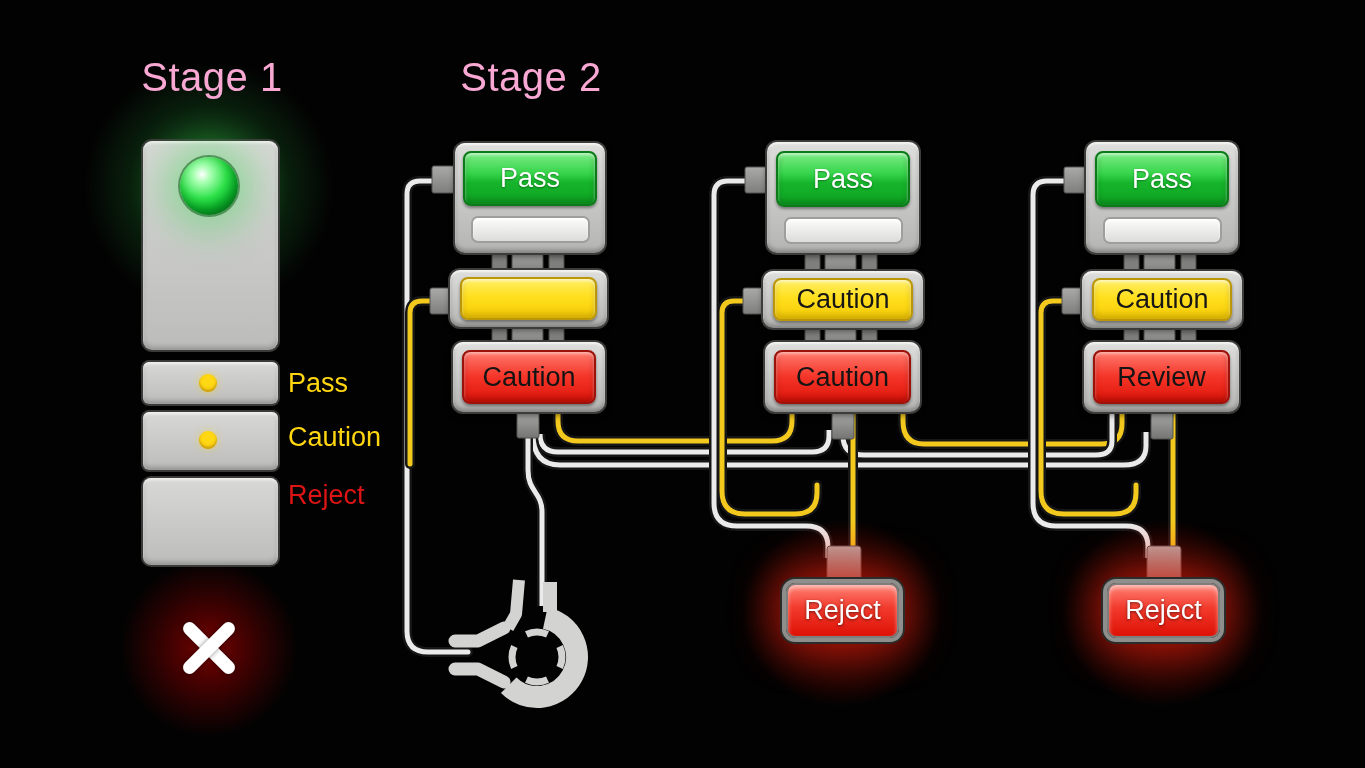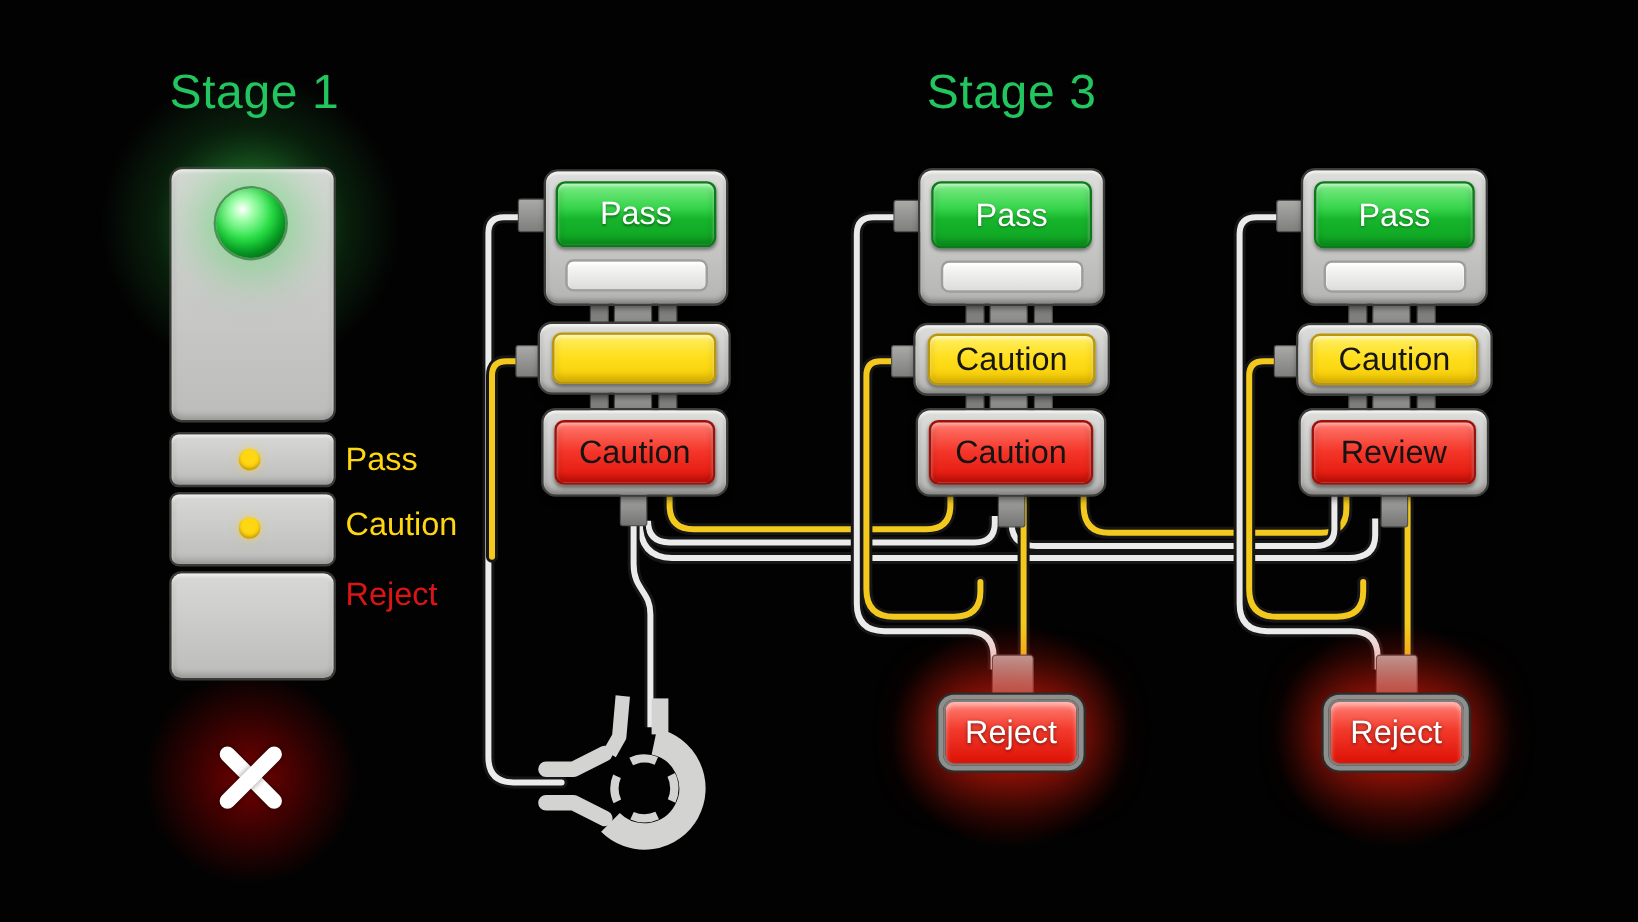--- a/index.html
+++ b/index.html
@@ -1,19 +1,19 @@
 <!DOCTYPE html>
 <html><head>
 <meta charset="utf-8">
 <style>
   html,body{margin:0;padding:0;background:#000;}
   #canvas{position:relative;width:1365px;height:768px;background:#020202;overflow:hidden;
           font-family:"Liberation Sans",sans-serif;}
   .title{position:absolute;transform:translateX(-50%);font-size:40px;font-weight:500;
-         color:#22c55e;letter-spacing:.5px;white-space:nowrap;}
+         color:#f9a8d4;letter-spacing:.5px;white-space:nowrap;}
   .module{position:absolute;background:linear-gradient(180deg,#dededc,#b4b4b2);
           border-radius:10px;
           box-shadow:inset 0 2px 2px rgba(255,255,255,.7),inset 0 -3px 4px rgba(0,0,0,.28),
                      0 0 0 2px #3c3c3a,0 3px 6px rgba(0,0,0,.55);}
   .panel{position:absolute;background:linear-gradient(180deg,#d8d8d6,#bcbcba);
          border-radius:9px;
          box-shadow:inset 0 2px 3px rgba(255,255,255,.7),inset 0 -3px 5px rgba(0,0,0,.22),
                     0 0 0 2px #3a3a38;}
   .btn{position:absolute;display:flex;align-items:center;justify-content:center;
        font-size:27px;font-weight:500;border-radius:8px;box-sizing:border-box;}
@@ -170,21 +170,21 @@
   </svg>
 
   <div class="glow" style="left:742px;top:518px;width:200px;height:190px;
               background:radial-gradient(ellipse,rgba(255,30,12,.5) 0%,rgba(255,30,12,.2) 42%,transparent 70%);"></div>
   <div class="glow" style="left:1062px;top:518px;width:200px;height:190px;
               background:radial-gradient(ellipse,rgba(255,30,12,.5) 0%,rgba(255,30,12,.2) 42%,transparent 70%);"></div>
   <div class="glow" style="left:119px;top:558px;width:180px;height:180px;
               background:radial-gradient(circle,rgba(215,0,0,.55) 0%,rgba(180,0,0,.22) 45%,transparent 70%);"></div>
 
   <div class="title" style="left:212px;top:55px;">Stage 1</div>
-  <div class="title" style="left:843px;top:55px;">Stage 3</div>
+  <div class="title" style="left:531px;top:55px;">Stage 2</div>
 
   <div class="panel" style="left:143px;top:141px;width:135px;height:209px;"></div>
   <div class="orb" style="left:180px;top:157px;width:58px;height:58px;"></div>
   <div class="panel" style="left:143px;top:362px;width:135px;height:42px;border-radius:6px;"></div>
   <div class="panel" style="left:143px;top:412px;width:135px;height:58px;border-radius:6px;"></div>
   <div class="panel" style="left:143px;top:478px;width:135px;height:87px;border-radius:8px;"></div>
   <div class="dot" style="left:199px;top:374px;"></div>
   <div class="dot" style="left:199px;top:431px;"></div>
   <div class="legend" style="left:288px;top:368px;color:#ffd60f;">Pass</div>
   <div class="legend" style="left:288px;top:422px;color:#ffd60f;">Caution</div>

